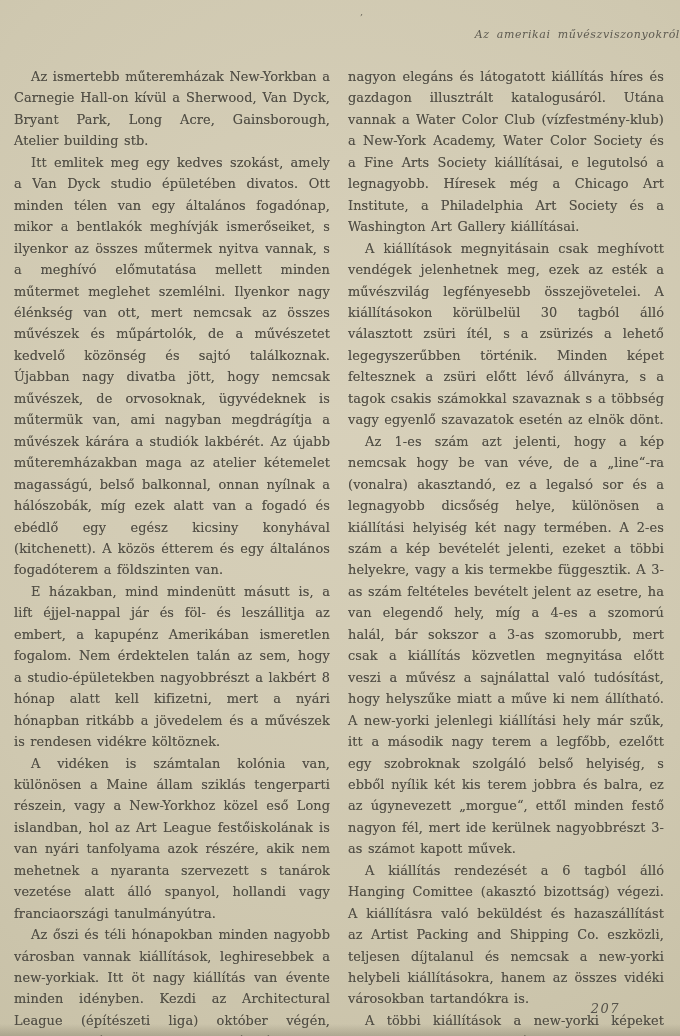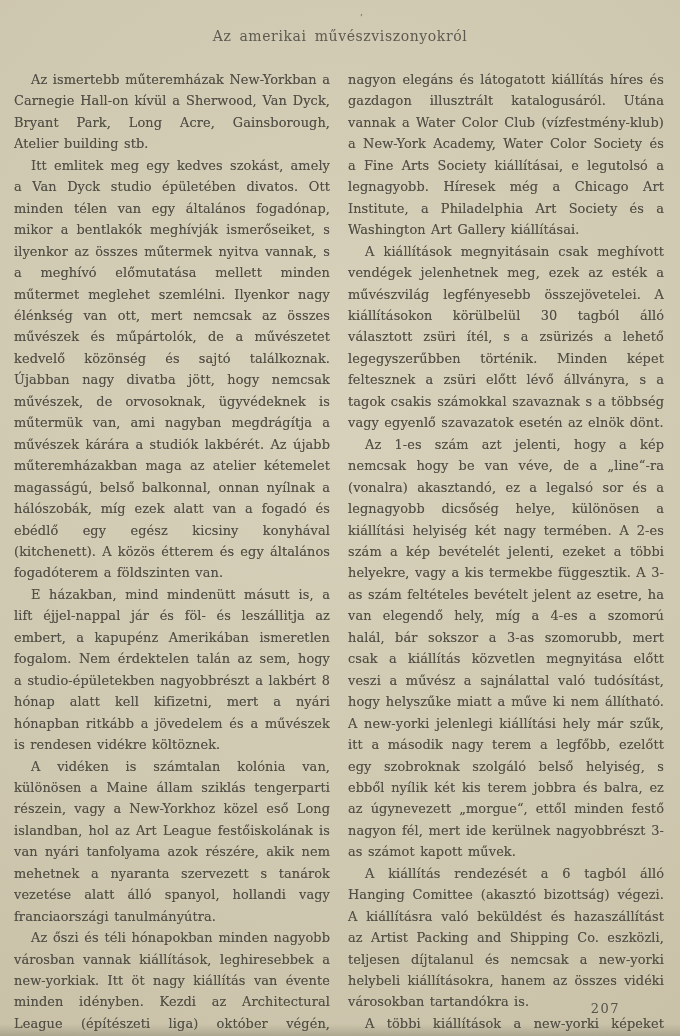--- a/index.html
+++ b/index.html
@@ -30,23 +30,24 @@
   .artifact {
     position: absolute;
     top: 6px;
     left: 360px;
     font-size: 10px;
     color: #6a675c;
   }
   .header {
     margin: 0;
     padding-top: 28px;
-    text-align: center;
+    text-align: right;
+    font-style: italic;
     font-weight: normal;
-    font-size: 14px;
+    font-size: 11px;
     letter-spacing: 0.6px;
     word-spacing: 3px;
     color: #5d5a50;
   }
   .columns {
     display: flex;
     margin-top: 25px;
     padding: 0 16px 0 14px;
     gap: 18px;
   }
@@ -65,20 +66,21 @@
     text-shadow: 0 0 0.4px rgba(81,78,69,0.55);
   }
   .para.indent { text-indent: 17px; }
   .page-number {
     position: absolute;
     right: 60px;
     bottom: 20px;
     font-size: 13px;
     letter-spacing: 1.5px;
     color: #55524a;
+    font-style: italic;
   }
 </style>
 </head>
 <body>
 
 <div class="page">
 
   <div class="artifact">,</div>
 
   <h1 class="header">Az amerikai művészviszonyokról</h1>

